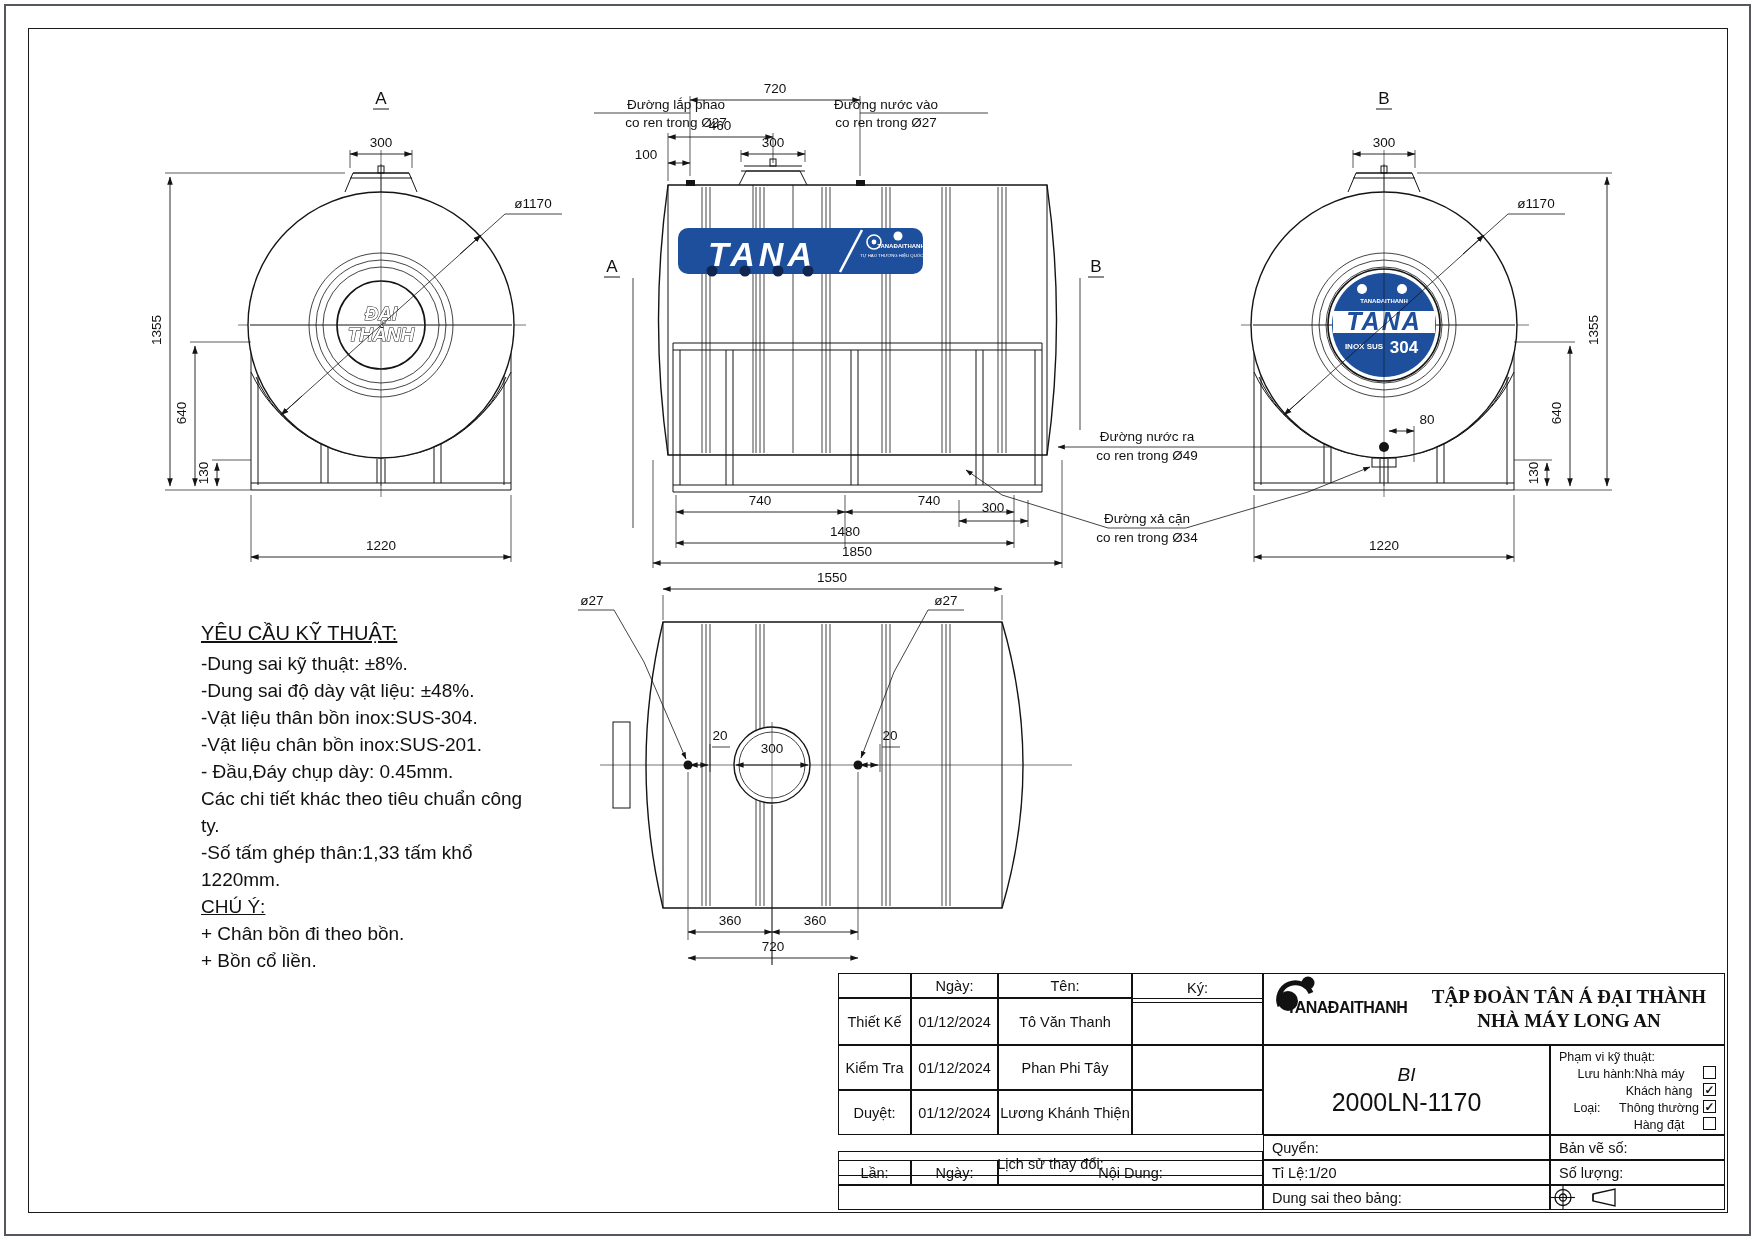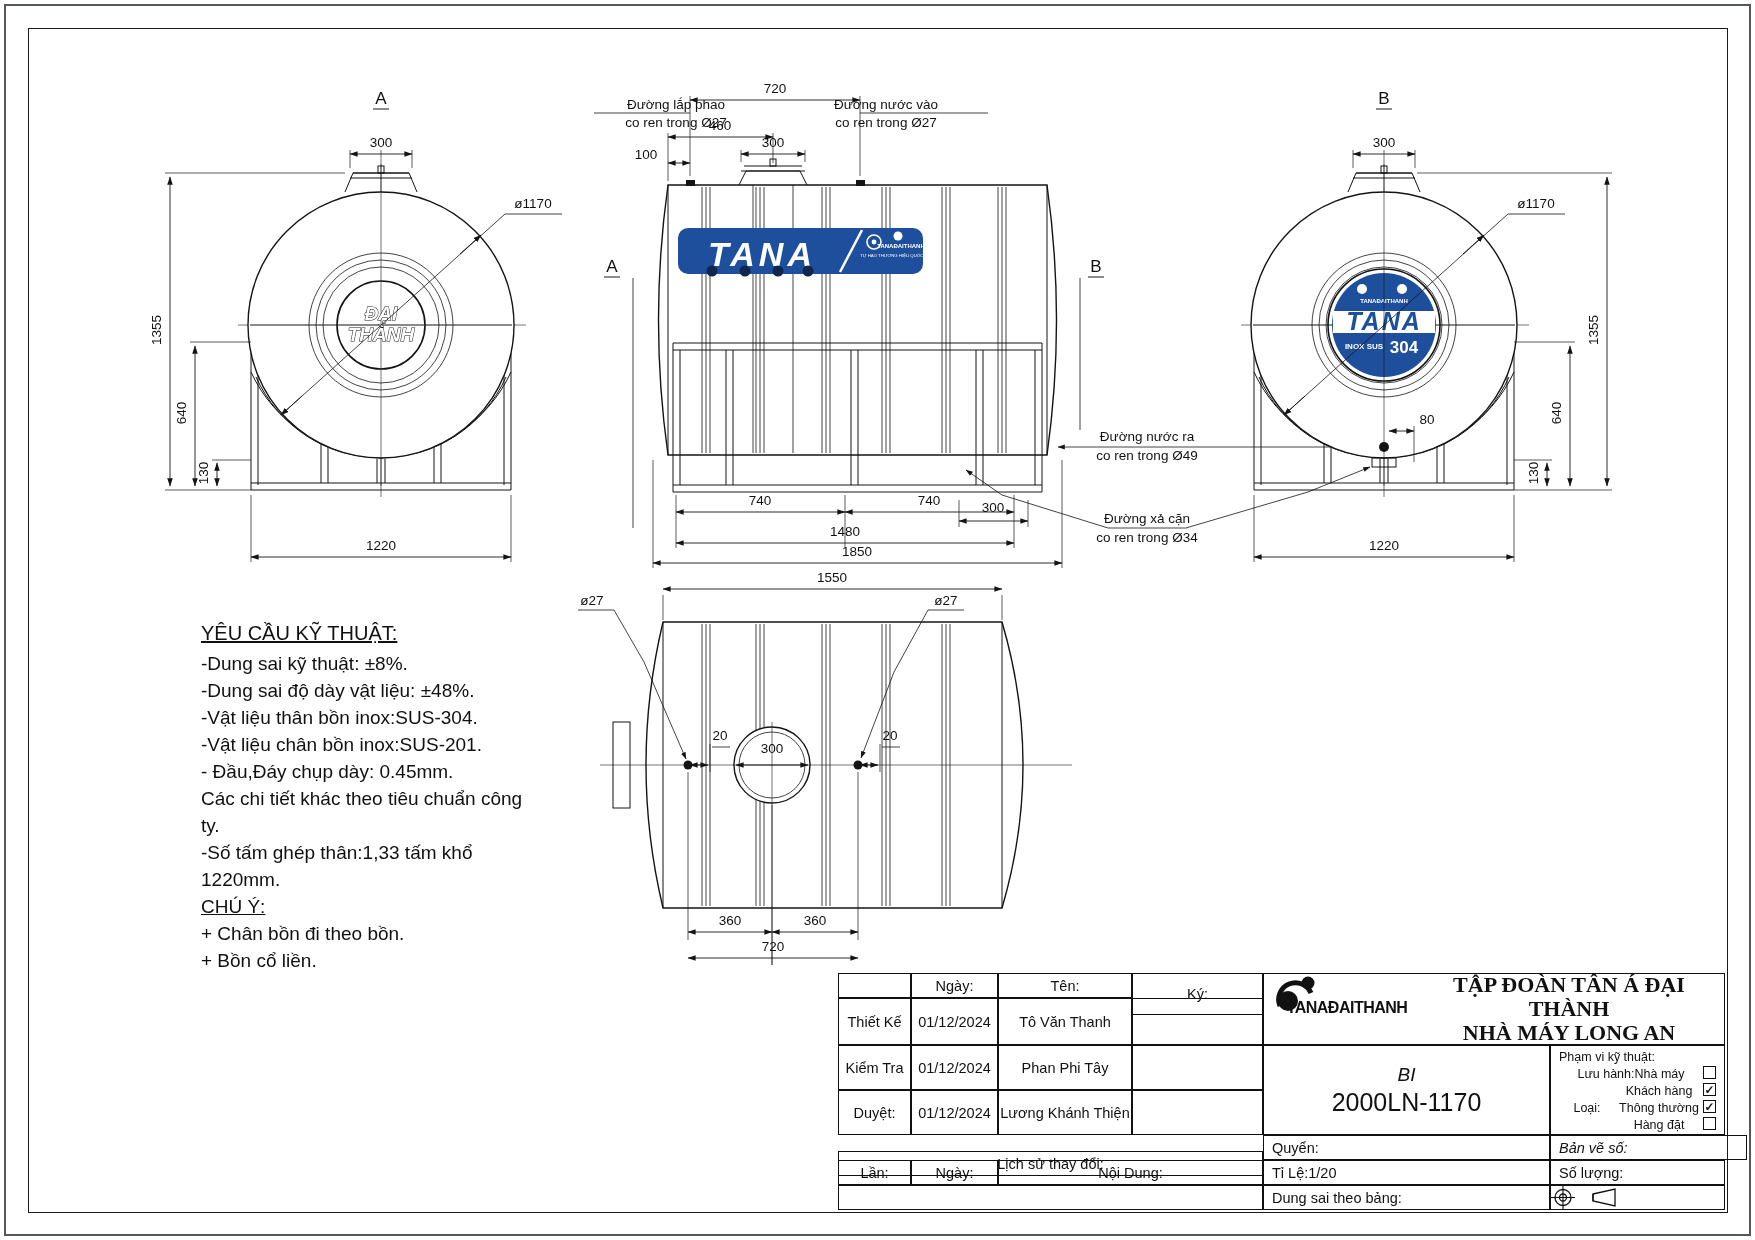--- a/index.html
+++ b/index.html
@@ -16,21 +16,21 @@
   .dim{stroke:#141414;stroke-width:0.9;fill:none;marker-start:url(#ar);marker-end:url(#ar);}
   .dim1{stroke:#141414;stroke-width:0.9;fill:none;marker-end:url(#ar);}
   .wfill{fill:#ffffff;stroke:#141414;stroke-width:1.4;}
   .blue{fill:#1e4f9c;}
   .tech{position:absolute;left:201px;top:620px;width:340px;font-size:19px;line-height:27px;}
   .tech .t-title{font-size:20px;text-decoration:underline;margin-bottom:3px;}
   .tech .t-note{text-decoration:underline;}
   .tb{position:absolute;left:838px;top:973px;width:887px;height:237px;font-size:14.5px;}
   .cell{position:absolute;border:1.1px solid #111;box-sizing:border-box;display:flex;align-items:center;justify-content:center;text-align:center;background:transparent;}
   .cell.left{justify-content:flex-start;padding-left:8px;text-align:left;}
-  .company{font-family:"Liberation Serif",serif;font-weight:bold;font-size:22px;line-height:24px;text-align:center;}
+  .company{font-family:"Liberation Serif",serif;font-weight:bold;font-size:19px;line-height:24px;text-align:center;}
   .prod1{font-size:19px;font-style:italic;}
   .prod2{font-size:25px;margin-top:2px;}
   .logo-wrap{display:flex;flex-direction:column;align-items:center;width:150px;}
   .logo-txt{font-weight:bold;font-size:16px;letter-spacing:-0.5px;margin-top:-2px;}
   .scope{font-size:12.5px;line-height:17px;width:100%;padding:3px 6px 2px 8px;box-sizing:border-box;}
   .sr{display:flex;align-items:flex-start;height:17px;}
   .sr .w1{width:56px;}
   .sr .sp{width:56px;}
   .sr .mid{flex:1;}
   .box{width:13px;height:13px;border:1.6px solid #111;box-sizing:border-box;display:flex;align-items:center;justify-content:center;font-size:12px;font-weight:bold;line-height:10px;margin-right:2px;}
@@ -442,21 +442,21 @@
   <div class="t-note">CHÚ Ý:</div>
   <div>+ Chân bồn đi theo bồn.</div>
   <div>+ Bồn cổ liền.</div>
 </div>
 
 <div class="tb">
 
   <div class="cell" style="left:0;top:0;width:73px;height:25px;"></div>
   <div class="cell" style="left:73px;top:0;width:87px;height:25px;">Ngày:</div>
   <div class="cell" style="left:160px;top:0;width:134px;height:25px;">Tên:</div>
-  <div class="cell" style="left:294px;top:0;width:131px;height:42px;">Ký:</div>
+  <div class="cell" style="left:294px;top:0;width:131px;height:30px;">Ký:</div>
 
   <div class="cell" style="left:0;top:25px;width:73px;height:47px;">Thiết Kế</div>
   <div class="cell" style="left:73px;top:25px;width:87px;height:47px;">01/12/2024</div>
   <div class="cell" style="left:160px;top:25px;width:134px;height:47px;">Tô Văn Thanh</div>
   <div class="cell" style="left:294px;top:25px;width:131px;height:47px;"></div>
 
   <div class="cell" style="left:0;top:72px;width:73px;height:45px;">Kiểm Tra</div>
   <div class="cell" style="left:73px;top:72px;width:87px;height:45px;">01/12/2024</div>
   <div class="cell" style="left:160px;top:72px;width:134px;height:45px;">Phan Phi Tây</div>
   <div class="cell" style="left:294px;top:72px;width:131px;height:45px;"></div>
@@ -523,21 +523,21 @@
           <span class="box">
             <span></span>
           </span>
         </div>
     </div>
   </div>
 
   <div class="cell left" style="left:425px;top:162px;width:287px;height:25px;">Quyển:</div>
   <div class="cell left" style="left:425px;top:187px;width:287px;height:25px;">Tỉ Lệ:1/20</div>
   <div class="cell left" style="left:425px;top:212px;width:287px;height:25px;">Dung sai theo bảng:</div>
-  <div class="cell left" style="left:712px;top:162px;width:197px;height:25px;font-style:italic;">Bản vẽ số:</div>
+  <div class="cell left" style="left:712px;top:162px;width:175px;height:25px;">Bản vẽ số:</div>
   <div class="cell left" style="left:712px;top:187px;width:175px;height:25px;">Số lượng:</div>
   <div class="cell" style="left:712px;top:212px;width:175px;height:25px;">
     <svg width="70" height="23" viewBox="0 0 70 23">
       <g>
         <circle cx="12" cy="11.5" r="8" fill="none" stroke="#111" stroke-width="1.3"></circle>
         <circle cx="12" cy="11.5" r="3.5" fill="none" stroke="#111" stroke-width="1.3"></circle>
         <line x1="0" y1="11.5" x2="24" y2="11.5" stroke="#111" stroke-width="1.1"></line>
         <line x1="12" y1="0" x2="12" y2="23" stroke="#111" stroke-width="1.1"></line>
       </g>
       <g>

